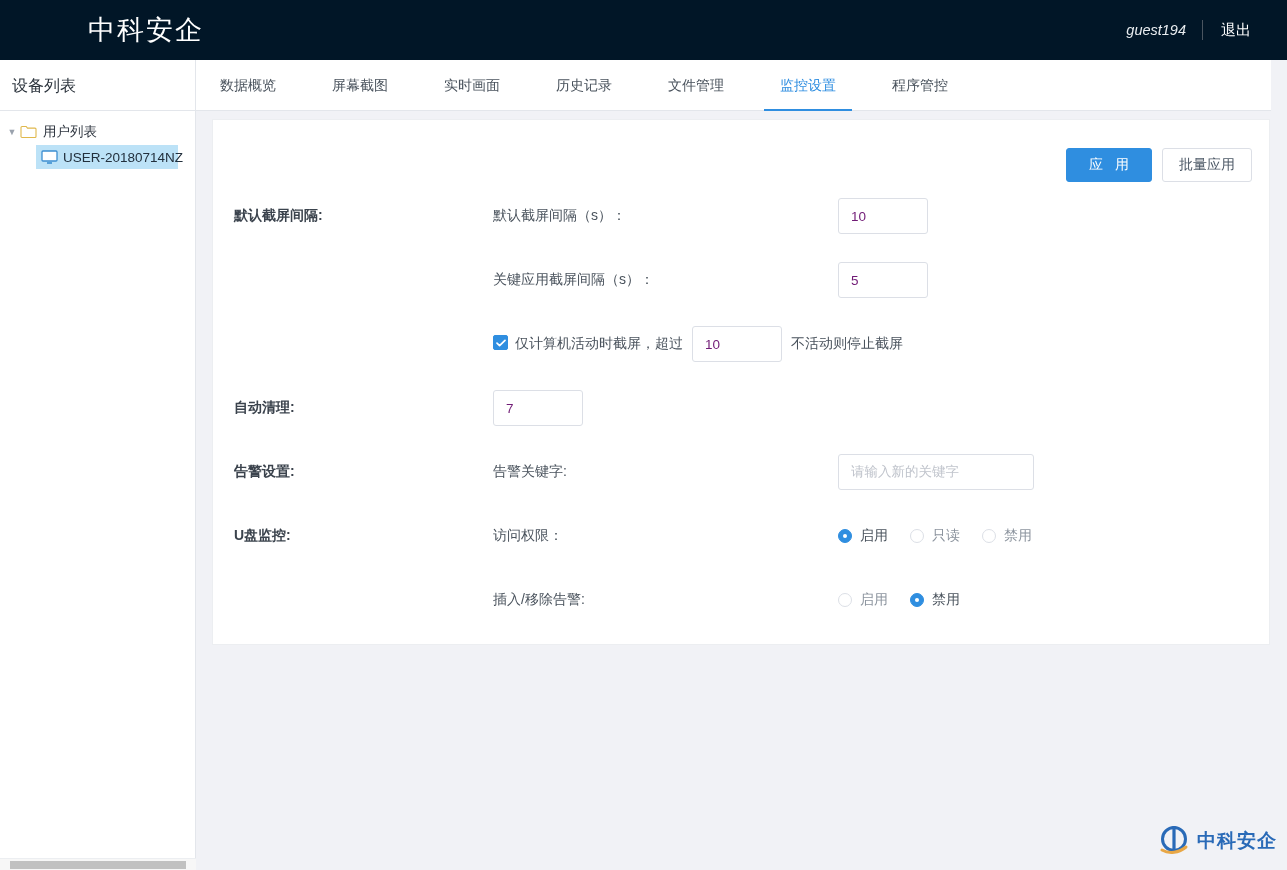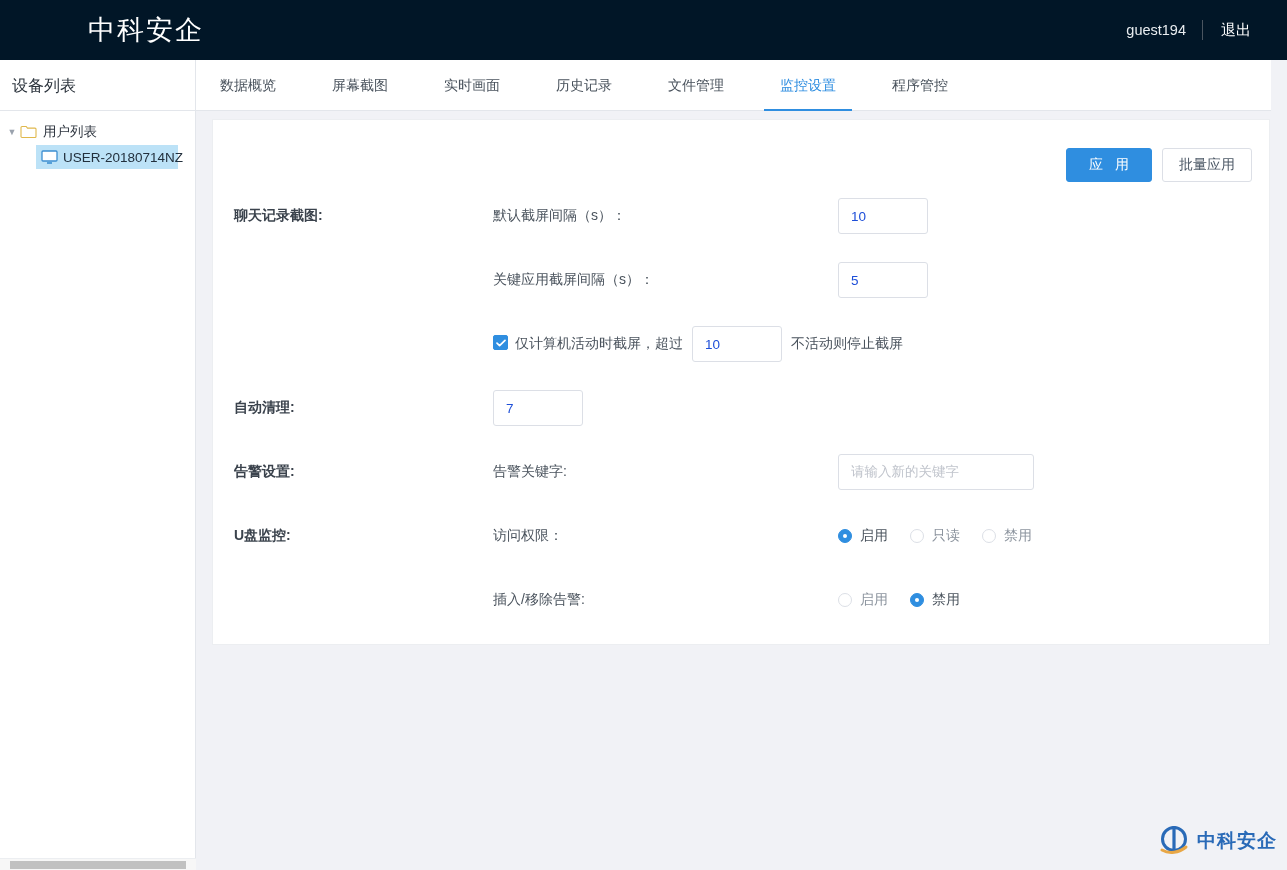--- a/index.html
+++ b/index.html
@@ -21,21 +21,21 @@
   }
   .brand {
     font-size:27px; letter-spacing:2px; color:#ffffff;
     margin-left:88px; font-weight:400;
   }
   .topbar-right {
     margin-left:auto; margin-right:22px;
     display:flex; align-items:center; height:100%;
     font-size:14.5px; color:#e8ecef;
   }
-  .user-name { padding:0 16px; color:#e9edf0; }
+  .user-name { padding:0 16px; color:#e9edf0;font-style:italic; }
   .topbar-sep { width:1px; height:20px; background:#4a5560; }
   .logout-btn { padding:0 14px 0 18px; color:#ffffff; cursor:pointer; font-size:15px; }
 
   
   .sidebar {
     position:absolute; left:0; top:60px; width:196px; height:810px;
     background:#ffffff; border-right:1px solid #e3e6eb;
   }
   .sidebar-header {
     height:51px; line-height:51px; padding-left:12px;
@@ -126,21 +126,21 @@
   .sec-label {
     width:280px; padding-left:21px;
     font-size:14px; color:#3b434d; font-weight:700;
   }
   .field-label {
     width:345px; font-size:14px; color:#49525c;
   }
   .field-ctl { flex:1; display:flex; align-items:center; }
   .inp {
     height:36px; border:1px solid #dcdfe6; border-radius:3px;
-    background:#fff; font-size:13.5px; color:#1d4ed8;
+    background:#fff; font-size:13.5px; color:#701a75;
     padding:0 12px; display:flex; align-items:center;
     font-family:"Liberation Sans", sans-serif;
   }
   .inp.w90 { width:90px; }
   .inp.ph { color:#c0c4cc; width:196px; }
   .inp.inline { width:90px; margin:0 9px; }
 
   
   .cb-wrap { display:flex; align-items:flex-start; font-size:14px; color:#49525c; }
   .cb {
@@ -235,21 +235,21 @@
   <div class="panel">
 
     <div class="panel-actions">
       <div class="btn btn-primary">应 用</div>
       <div class="btn btn-default">批量应用</div>
     </div>
 
     <div class="form">
 
       <div class="row">
-        <div class="sec-label">聊天记录截图:</div>
+        <div class="sec-label">默认截屏间隔:</div>
         <div class="field-label">默认截屏间隔（s）：</div>
         <div class="field-ctl">
           <div class="inp w90">10</div>
         </div>
       </div>
 
       <div class="row">
         <div class="sec-label"></div>
         <div class="field-label">关键应用截屏间隔（s）：</div>
         <div class="field-ctl">

